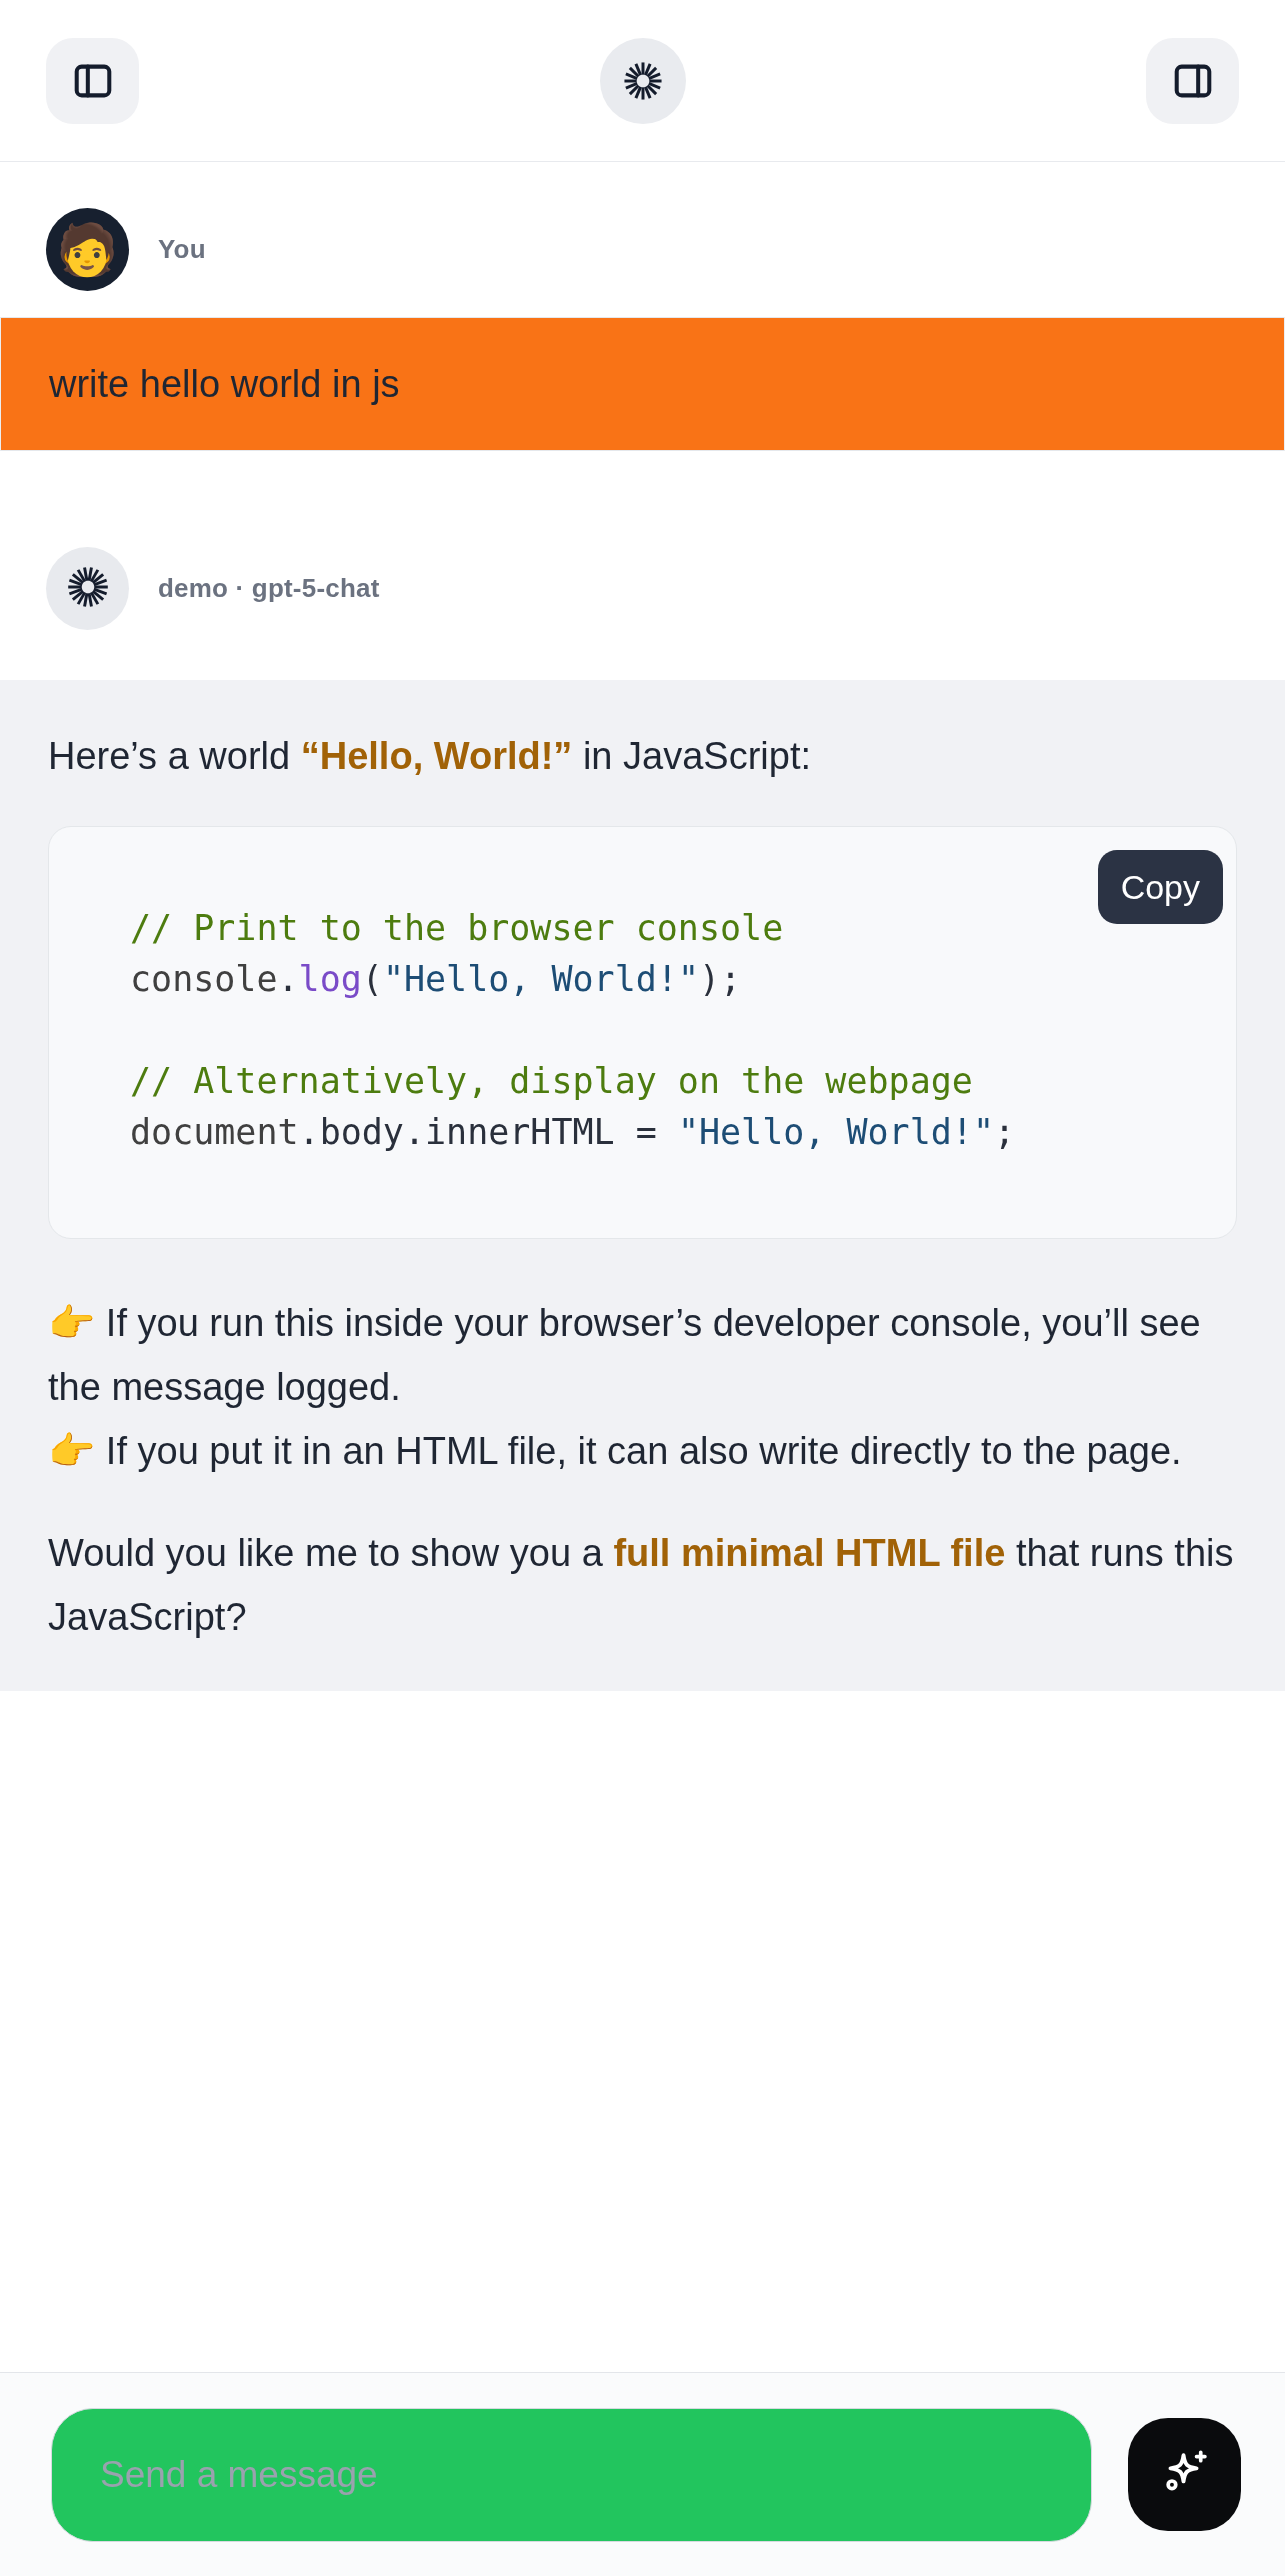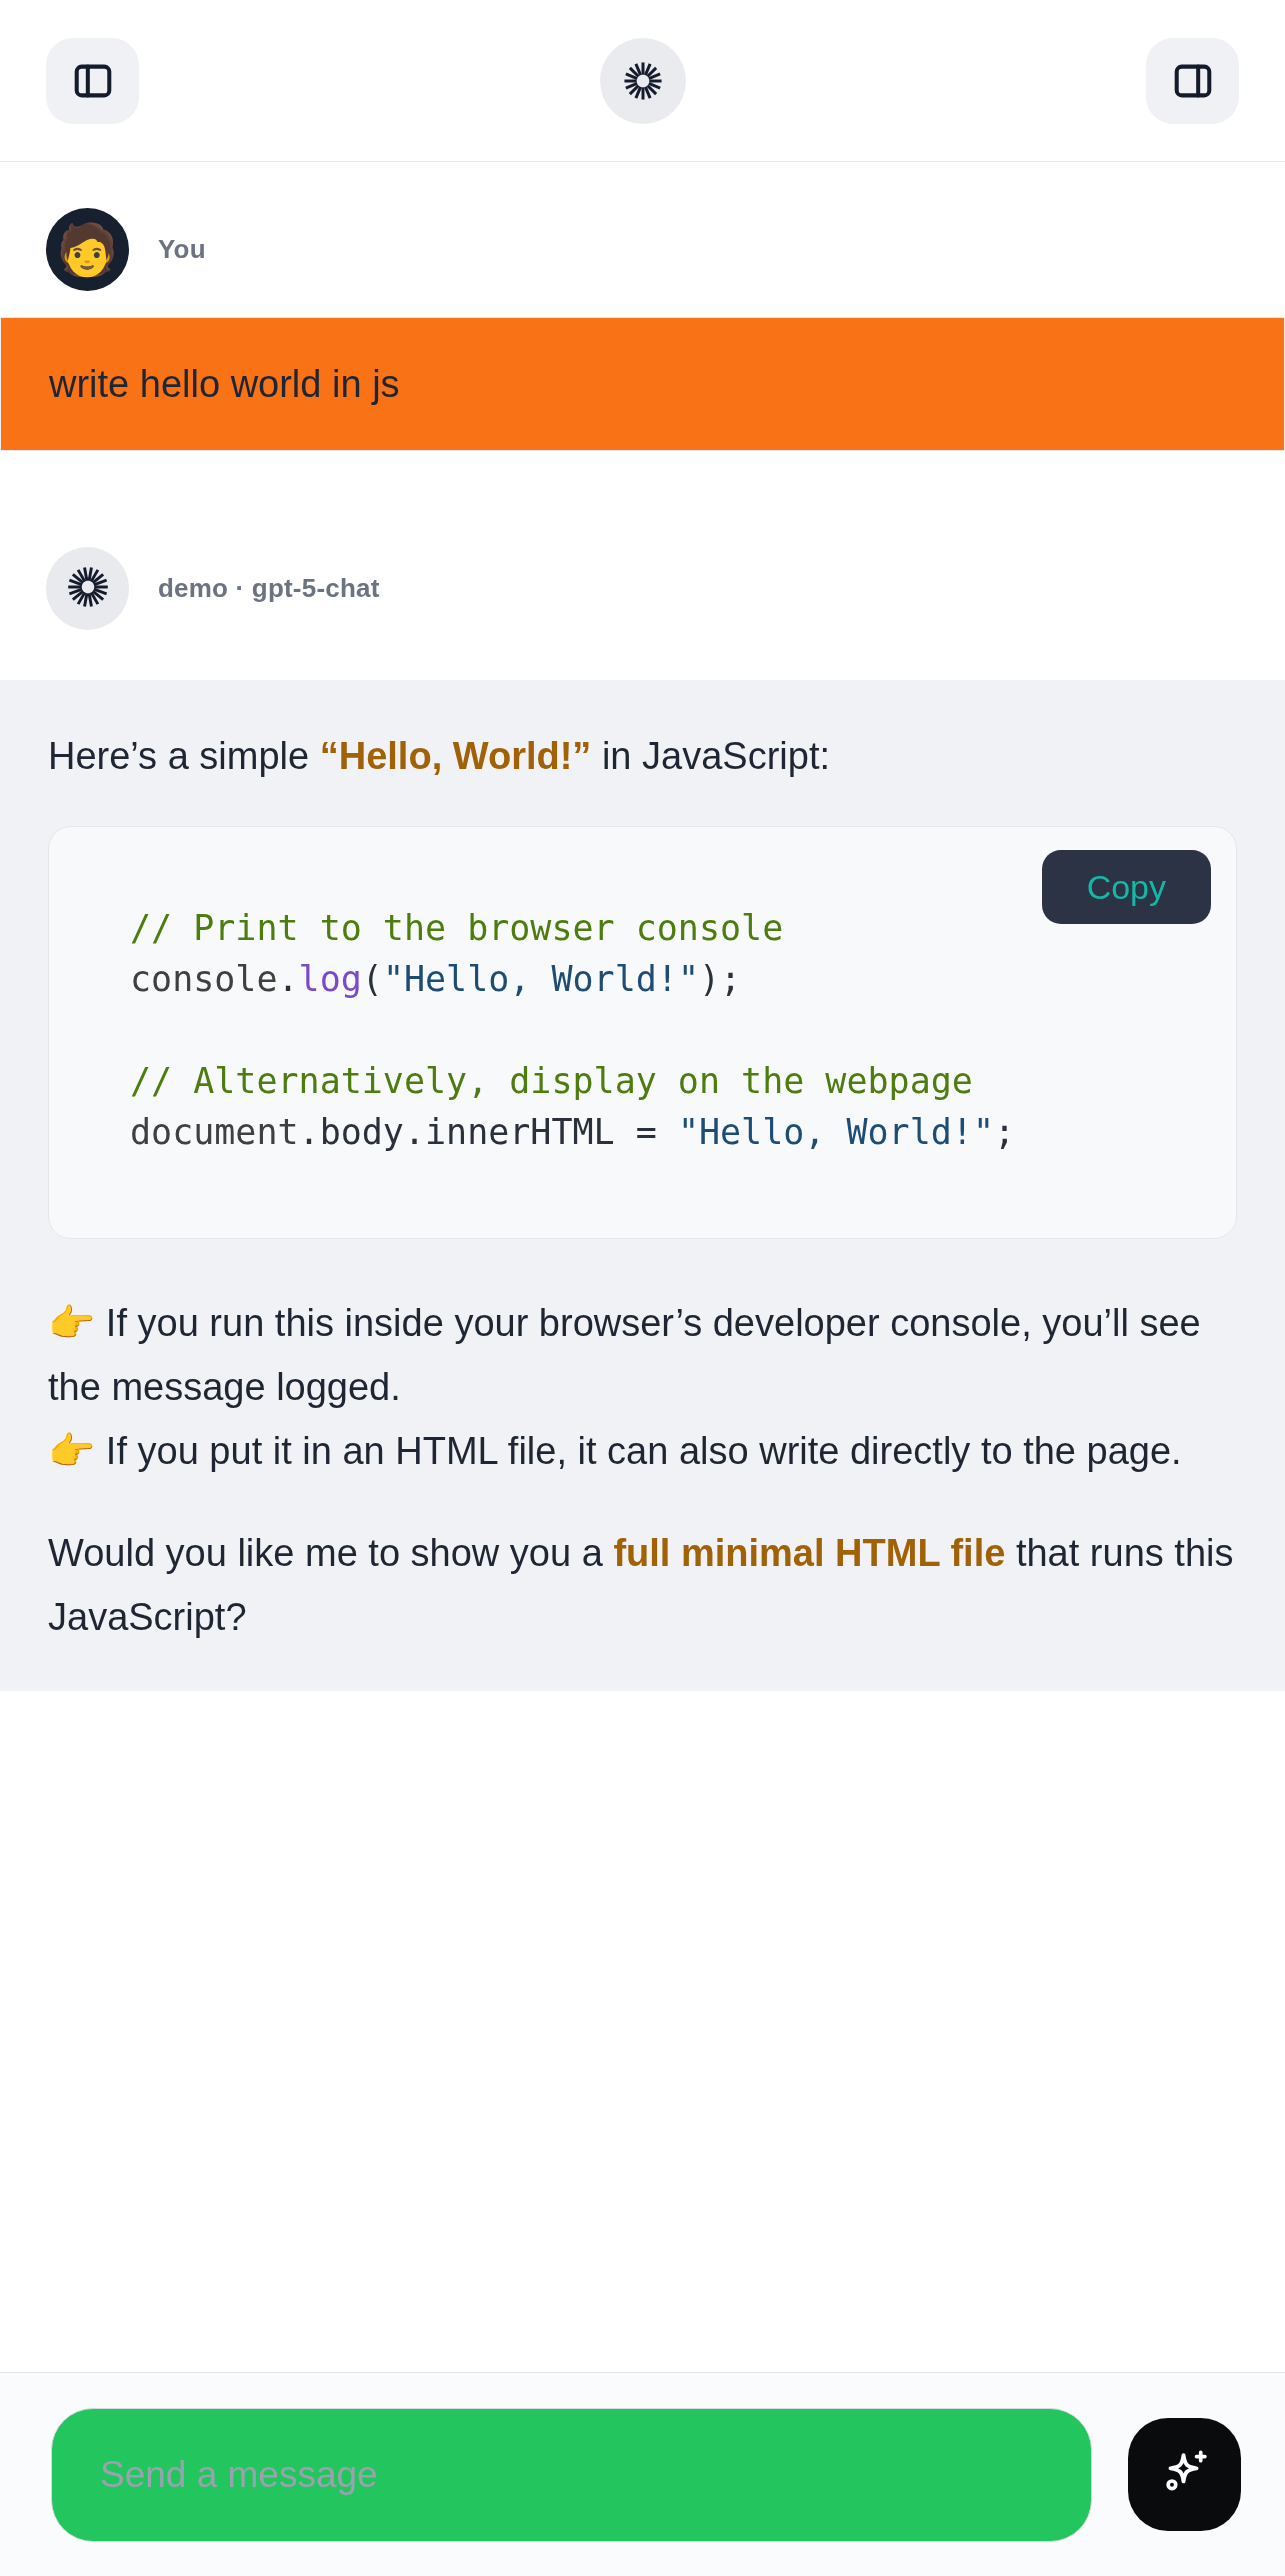--- a/index.html
+++ b/index.html
@@ -103,29 +103,29 @@
   .code-card{
     position:relative;
     margin-top:38px;
     background:#f8f9fb;
     border:1px solid #e4e7ea;
     border-radius:23px;
     box-sizing:border-box;
   }
   .copy-btn{
     position:absolute;
-    top:23px;right:25px;
+    top:23px;right:13px;
     background:#2b3344;
-    color:#14b8a6;
+    color:#ffffff;
     font-family:"Liberation Sans", sans-serif;
     font-size:34px;
     border:none;
     border-radius:19px;
     height:74px;
-    padding:0 45px;
+    padding:0 23px;
     cursor:pointer;
   }
   .code-pre{
     margin:0;
     padding:76px 38px 80px 81px;
     font-family:"DejaVu Sans Mono", monospace;
     font-size:35px;
     line-height:51px;
     color:#2a303c;
     white-space:pre;
@@ -262,21 +262,21 @@
                 <line x1="14.60" y1="9.81" x2="20.27" y2="5.06"></line>
                 <line x1="15.19" y1="10.84" x2="22.15" y2="8.31"></line>
               </g>
           </svg>
         </span>
       </div>
       <span class="turn-name">demo · gpt-5-chat</span>
     </div>
 
     <div class="asst-body">
-      <p id="intro"><span>Here’s a simple </span><strong>“Hello, World!”</strong><span> in JavaScript:</span></p>
+      <p id="intro"><span>Here’s a world </span><strong>“Hello, World!”</strong><span> in JavaScript:</span></p>
 
       <div class="code-card">
         <button class="copy-btn">Copy</button>
         <pre class="code-pre" id="code"><span class="code-line"><span class="c-comment">// Print to the browser console</span></span><span class="code-line"><span class="c-red">console</span><span class="c-plain">.</span><span class="c-purple">log</span><span class="c-plain">(</span><span class="c-string">"Hello, World!"</span><span class="c-plain">);</span></span><span class="code-line">&nbsp;</span><span class="code-line"><span class="c-comment">// Alternatively, display on the webpage</span></span><span class="code-line"><span class="c-red">document</span><span class="c-plain">.body.innerHTML = </span><span class="c-string">"Hello, World!"</span><span class="c-plain">;</span></span></pre>
       </div>
 
       <div id="paras">
           <p class="asst-p"><span>👉 If you run this inside your browser’s developer console, you’ll see the message logged.</span><br><span>👉 If you put it in an HTML file, it can also write directly to the page.</span></p>
           <p class="asst-p"><span>Would you like me to show you a </span><strong>full minimal HTML file</strong><span> that runs this JavaScript?</span></p>
         </div>

